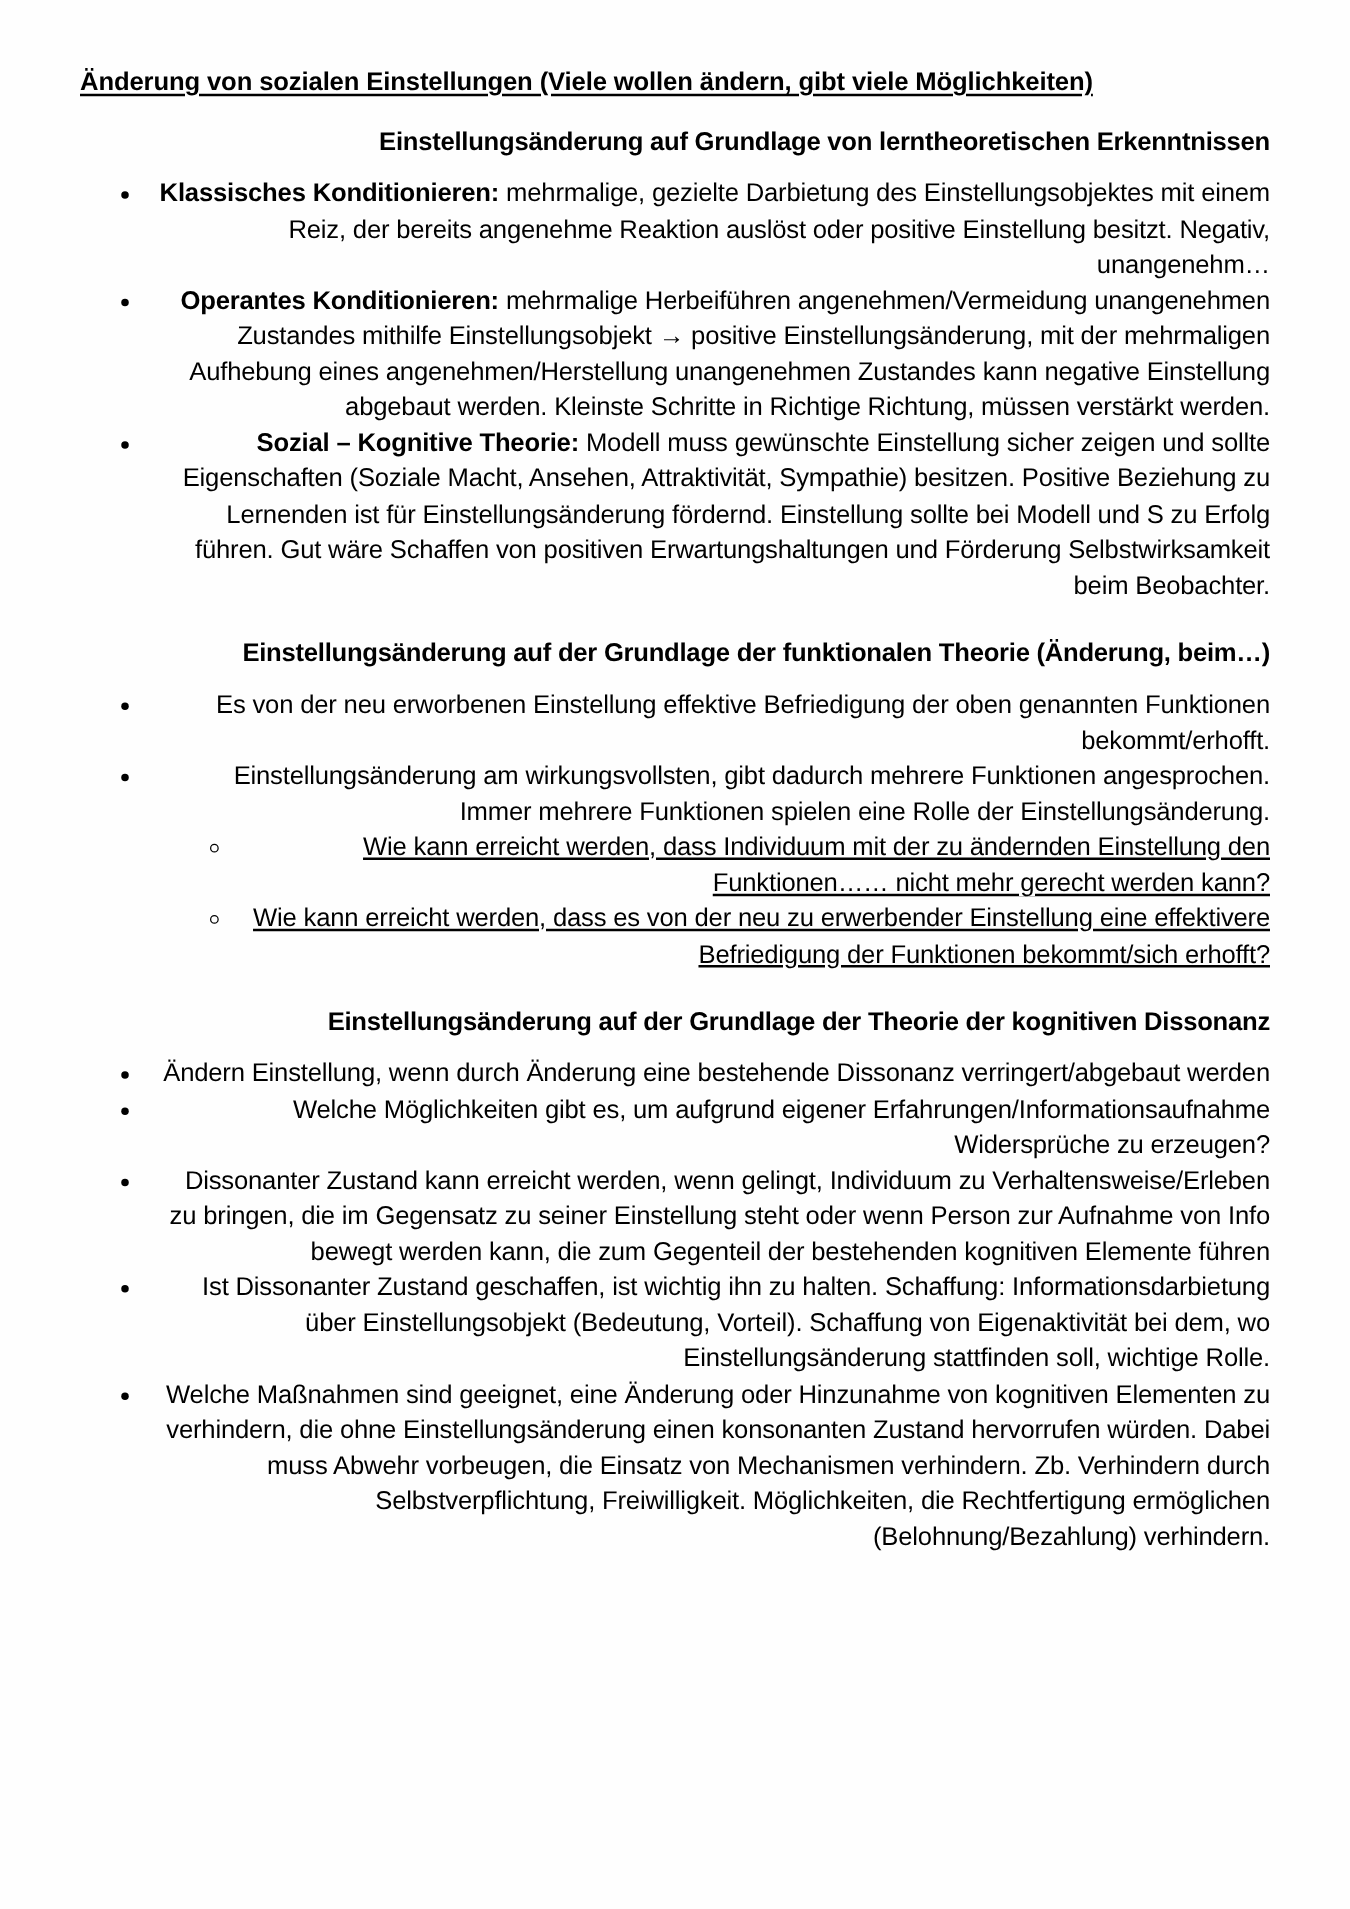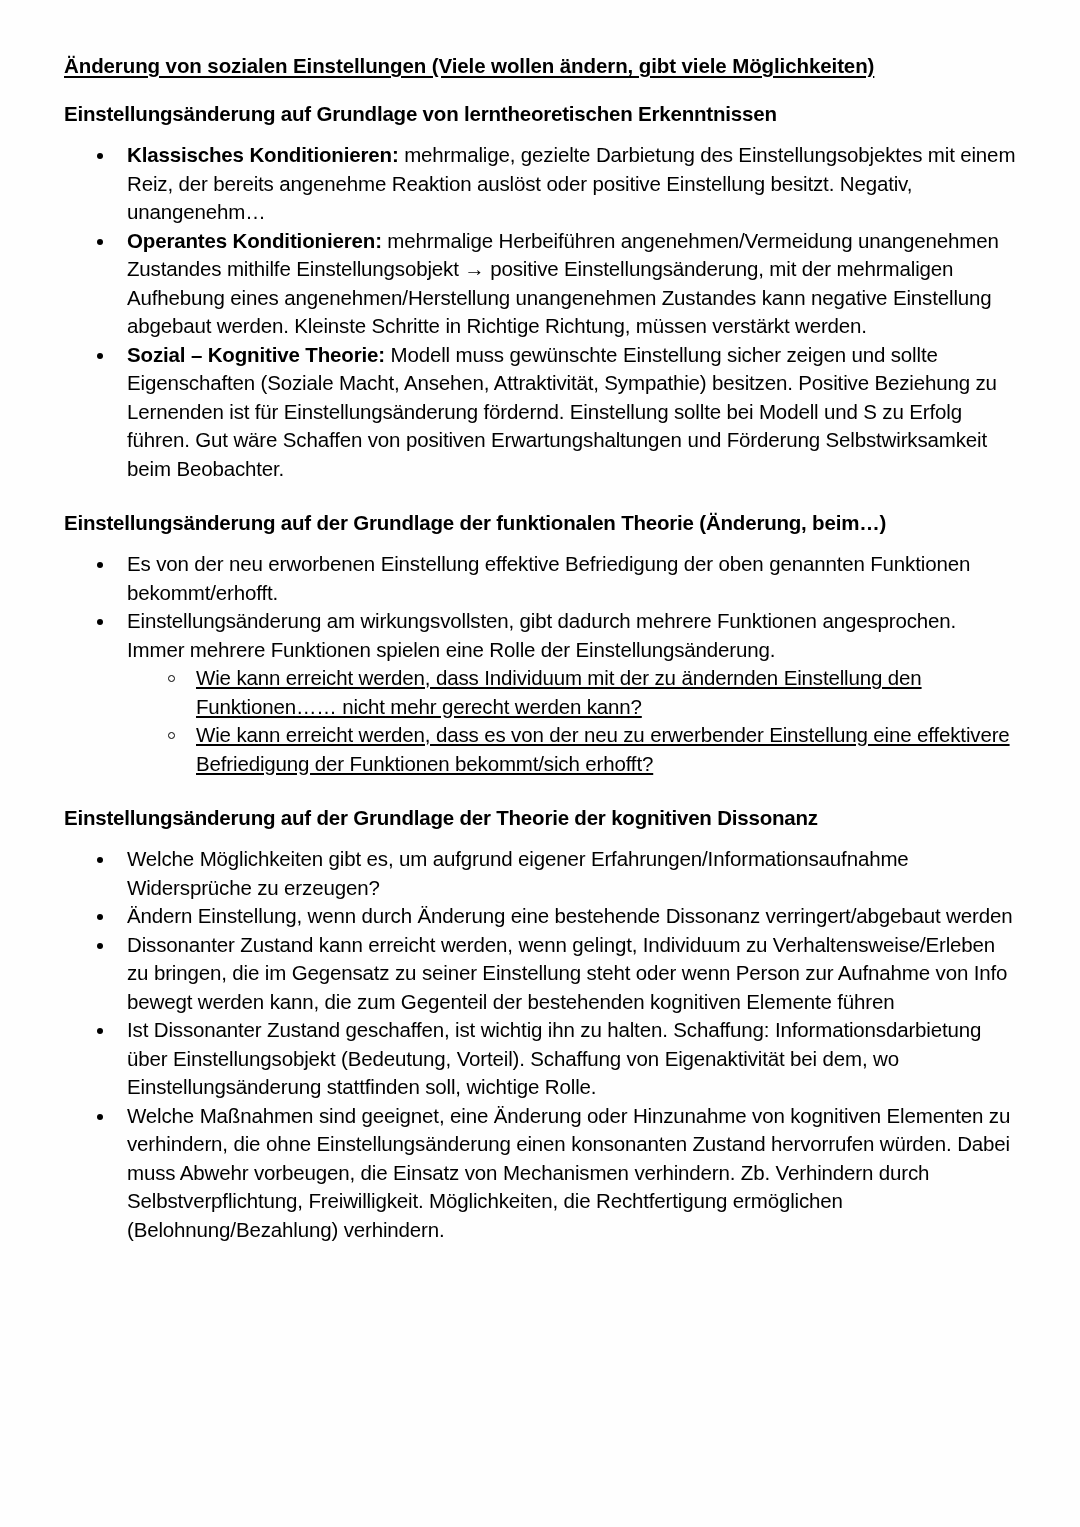--- a/index.html
+++ b/index.html
@@ -86,20 +86,21 @@
     height: 7px;
     border: 1.4px solid #000;
     border-radius: 50%;
     box-sizing: border-box;
   }
   .lead {
     font-weight: bold;
   }
   .group {
     margin-bottom: 18px;
+    text-align: right;
   }
   .group:last-child {
     margin-bottom: 0;
   }
 </style>
 </head>
 <body>
 
 <div class="page">
   <h1 class="doc-title">Änderung von sozialen Einstellungen (Viele wollen ändern, gibt viele Möglichkeiten)</h1>
@@ -118,21 +119,21 @@
           <li class="bullet"><span>Es von der neu erworbenen Einstellung effektive Befriedigung der oben genannten Funktionen bekommt/erhofft.</span></li>
           <li class="bullet"><span>Einstellungsänderung am wirkungsvollsten, gibt dadurch mehrere Funktionen angesprochen. Immer mehrere Funktionen spielen eine Rolle der Einstellungsänderung.</span><ul class="level2">
               <li class="subbullet">Wie kann erreicht werden, dass Individuum mit der zu ändernden Einstellung den Funktionen…… nicht mehr gerecht werden kann?</li>
               <li class="subbullet">Wie kann erreicht werden, dass es von der neu zu erwerbender Einstellung eine effektivere Befriedigung der Funktionen bekommt/sich erhofft?</li>
             </ul></li>
         </ul>
       </div>
       <div class="group">
         <h2 class="section-heading spaced">Einstellungsänderung auf der Grundlage der Theorie der kognitiven Dissonanz</h2>
         <ul class="level1">
+          <li class="bullet"><span>Ändern Einstellung, wenn durch Änderung eine bestehende Dissonanz verringert/abgebaut werden</span></li>
           <li class="bullet"><span>Welche Möglichkeiten gibt es, um aufgrund eigener Erfahrungen/Informationsaufnahme Widersprüche zu erzeugen?</span></li>
-          <li class="bullet"><span>Ändern Einstellung, wenn durch Änderung eine bestehende Dissonanz verringert/abgebaut werden</span></li>
           <li class="bullet"><span>Dissonanter Zustand kann erreicht werden, wenn gelingt, Individuum zu Verhaltensweise/Erleben zu bringen, die im Gegensatz zu seiner Einstellung steht oder wenn Person zur Aufnahme von Info bewegt werden kann, die zum Gegenteil der bestehenden kognitiven Elemente führen</span></li>
           <li class="bullet"><span>Ist Dissonanter Zustand geschaffen, ist wichtig ihn zu halten. Schaffung: Informationsdarbietung über Einstellungsobjekt (Bedeutung, Vorteil). Schaffung von Eigenaktivität bei dem, wo Einstellungsänderung stattfinden soll, wichtige Rolle.</span></li>
           <li class="bullet"><span>Welche Maßnahmen sind geeignet, eine Änderung oder Hinzunahme von kognitiven Elementen zu verhindern, die ohne Einstellungsänderung einen konsonanten Zustand hervorrufen würden. Dabei muss Abwehr vorbeugen, die Einsatz von Mechanismen verhindern. Zb. Verhindern durch Selbstverpflichtung, Freiwilligkeit. Möglichkeiten, die Rechtfertigung ermöglichen (Belohnung/Bezahlung) verhindern.</span></li>
         </ul>
       </div>
     </div>
 </div>
 
 </body></html>

